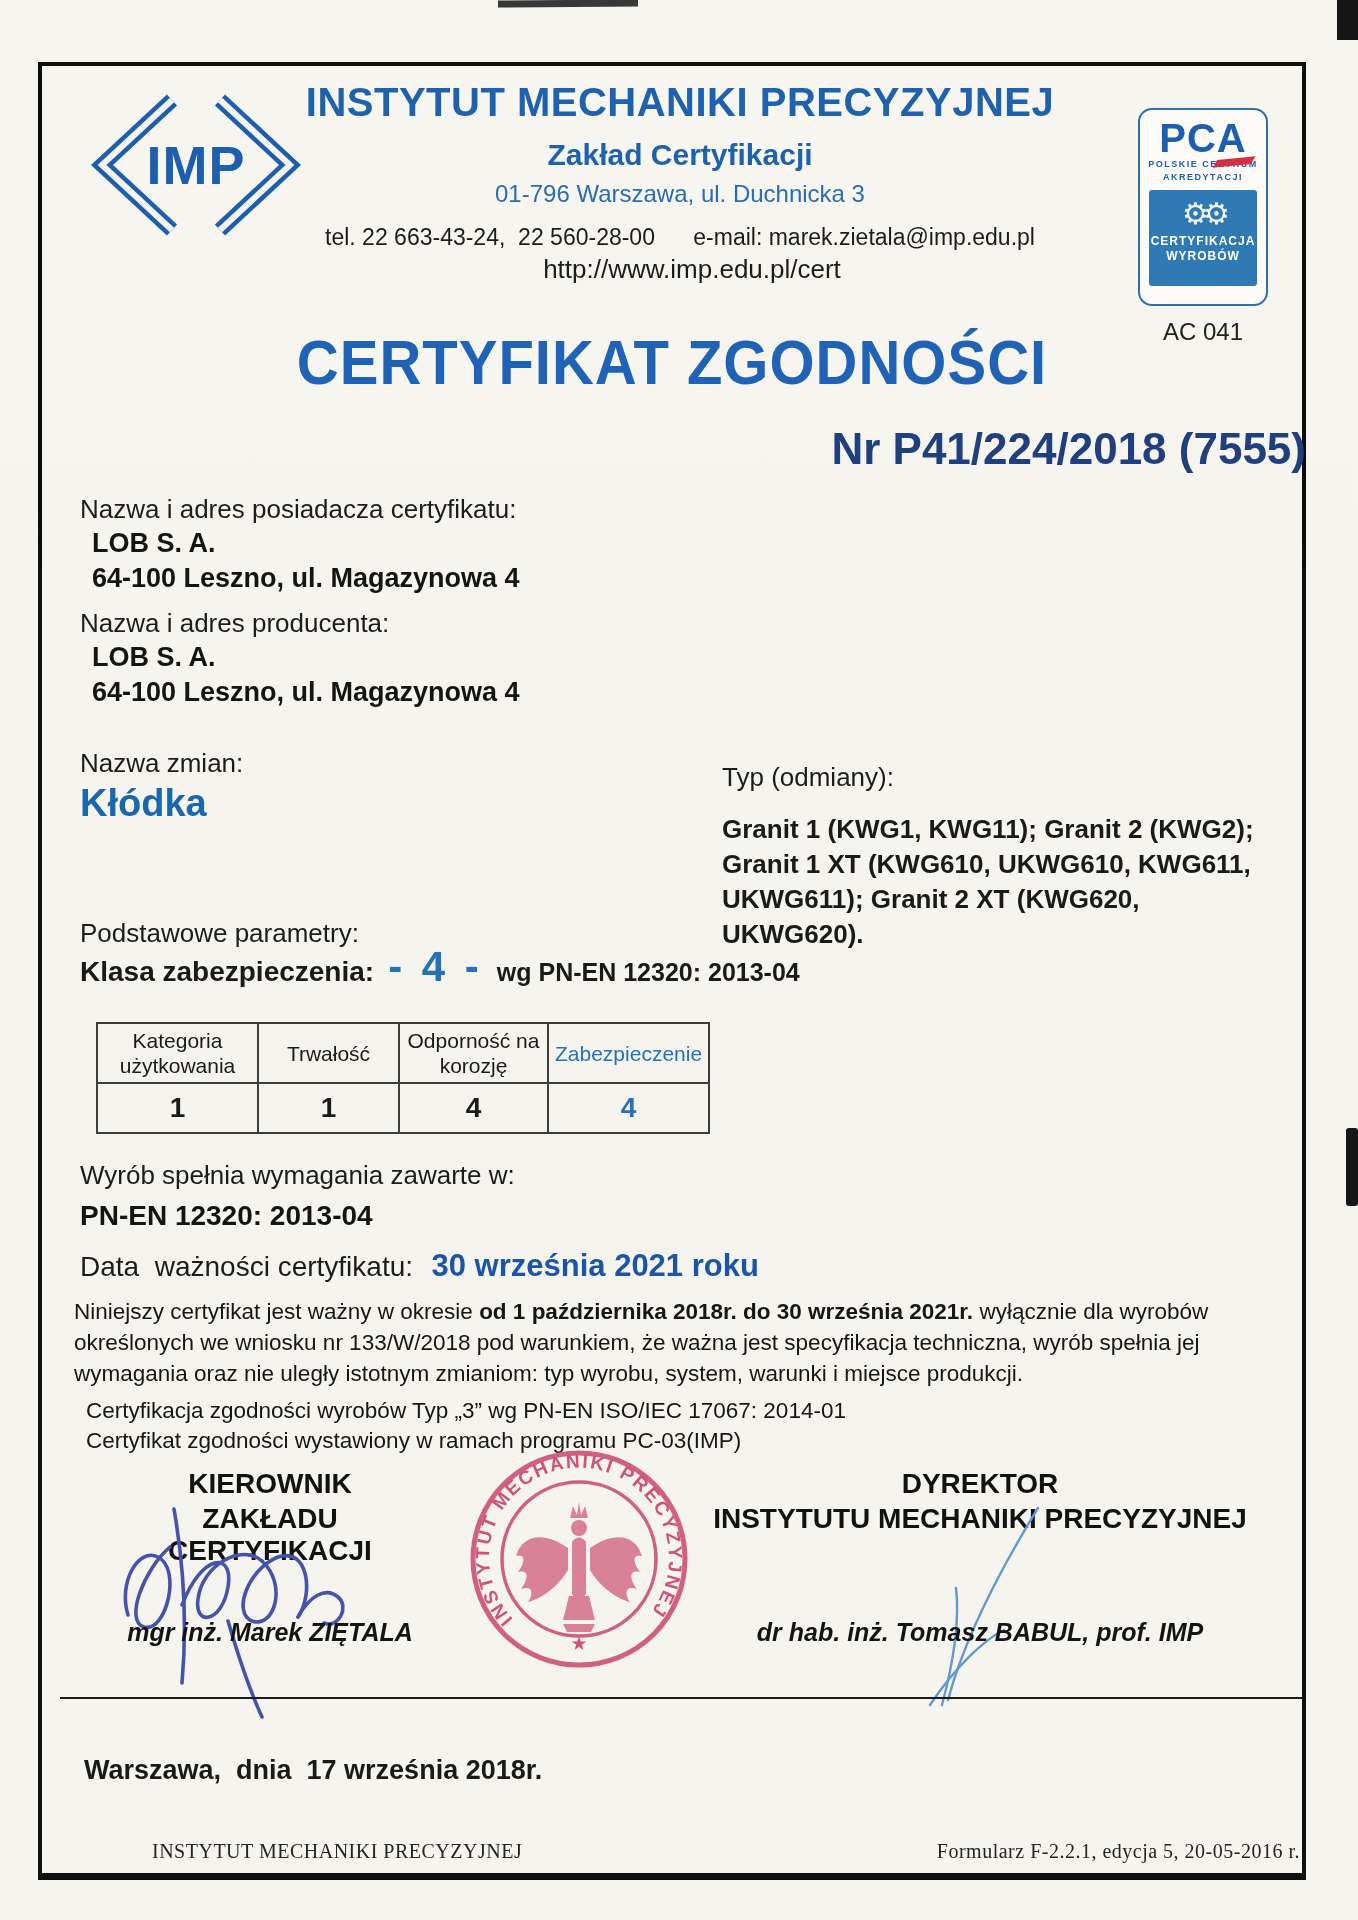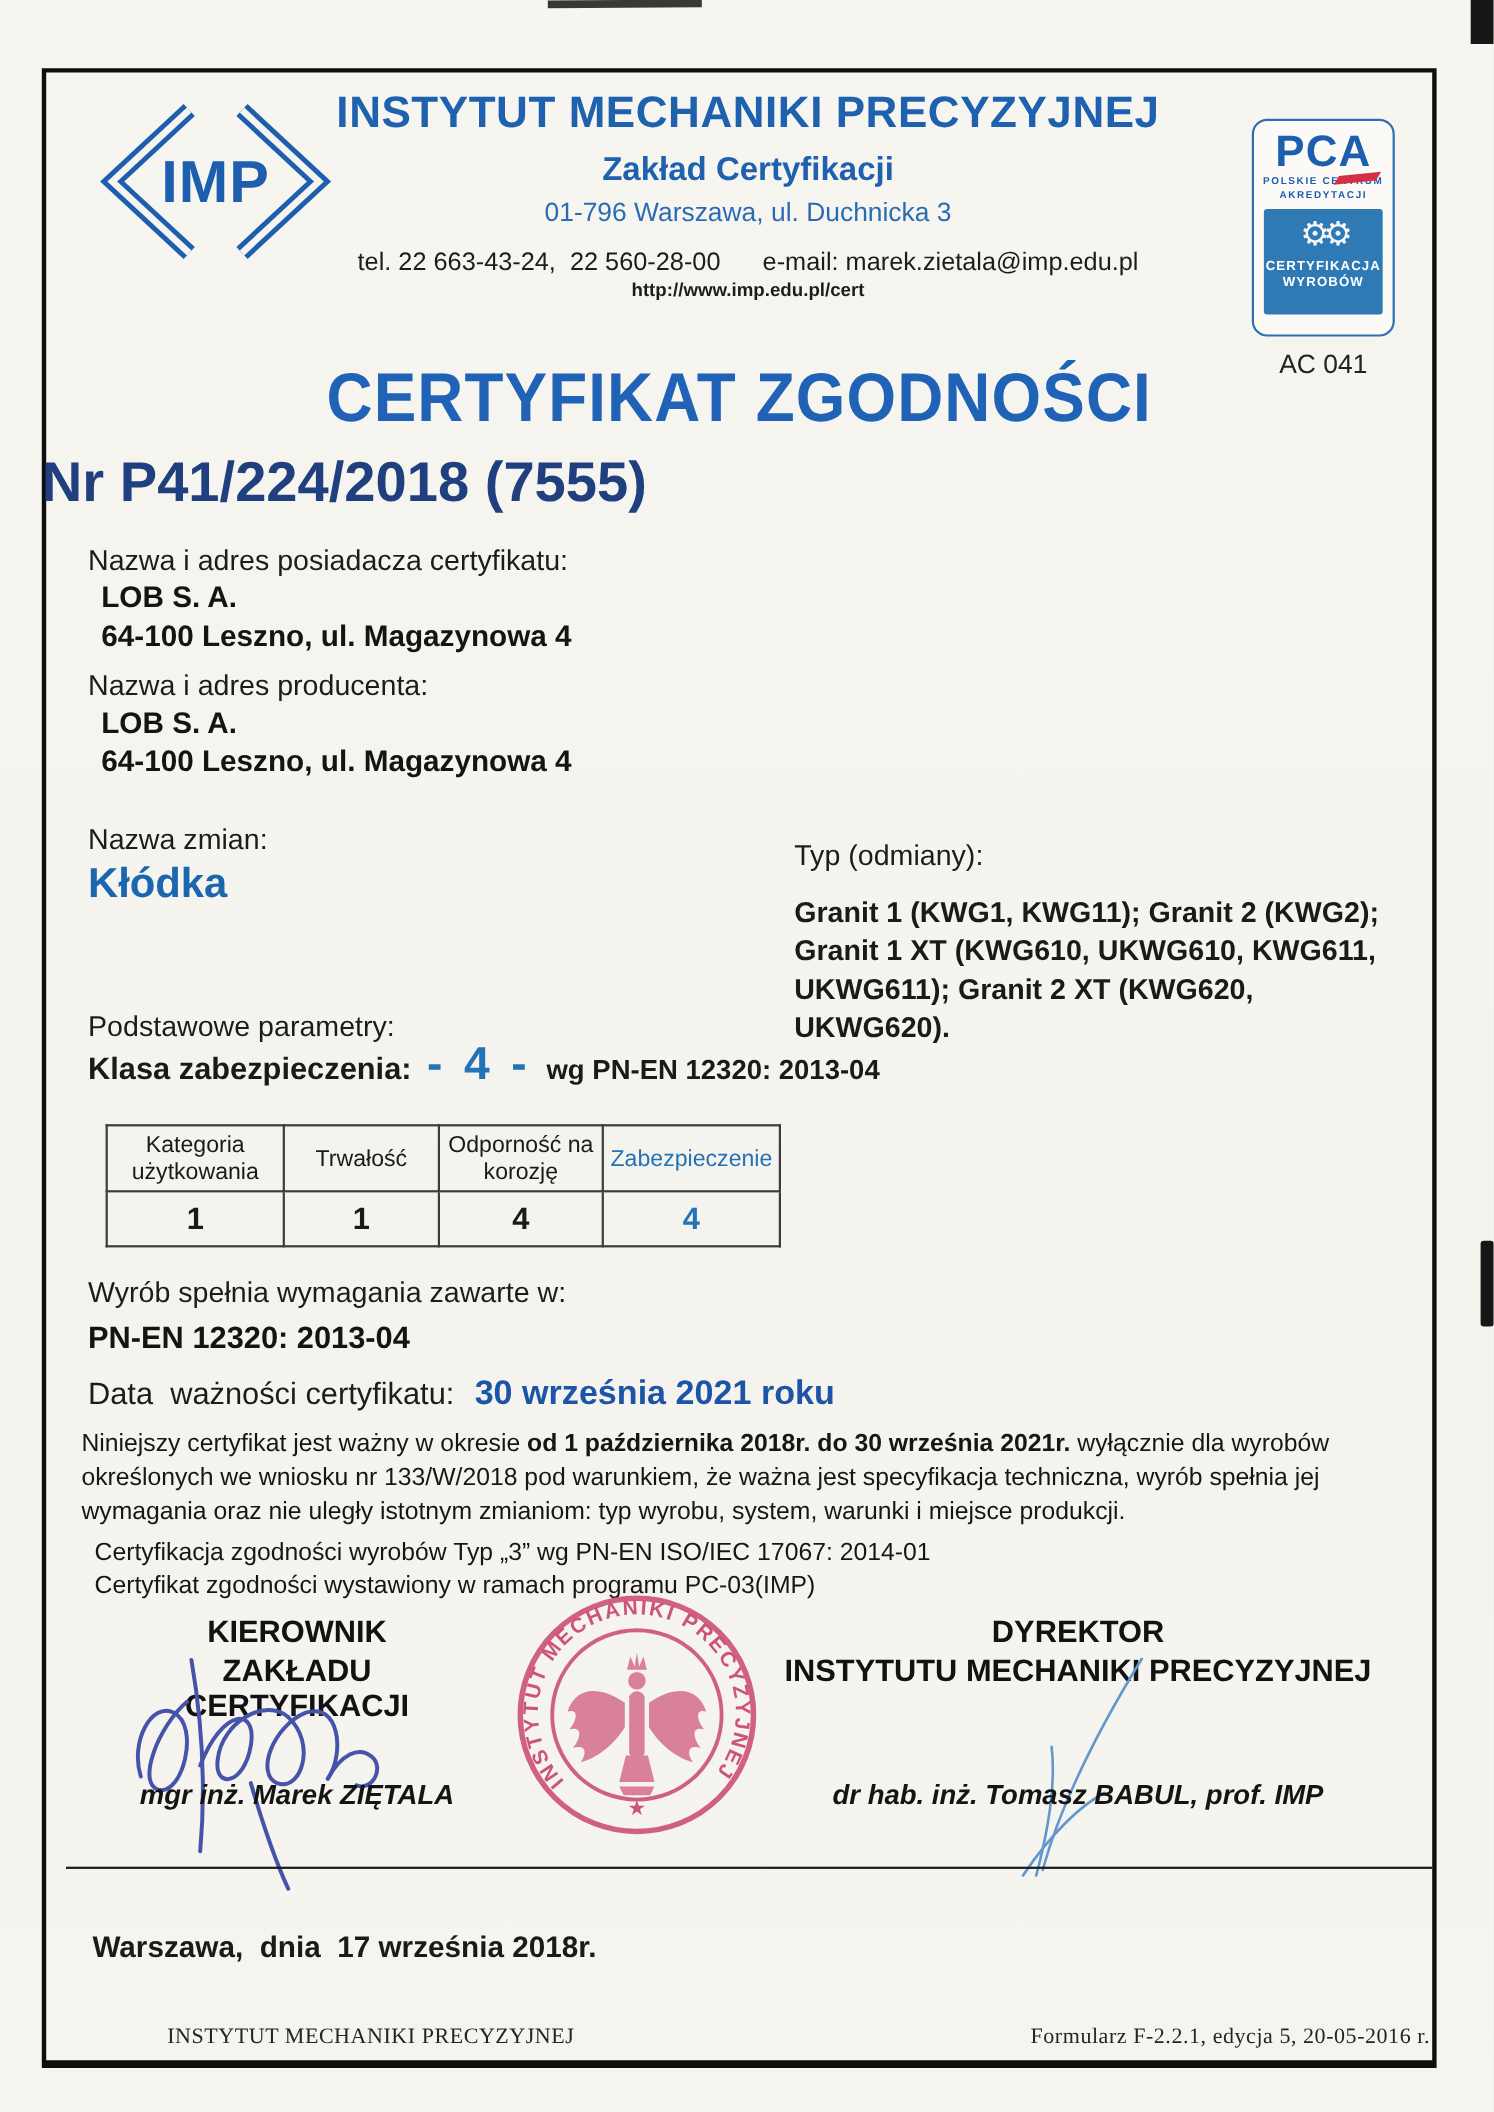--- a/index.html
+++ b/index.html
@@ -16,35 +16,35 @@
   }
   .center { text-align:center; }
   .bold { font-weight:bold; }
   .pre { white-space:pre; }
 
   
   .institute { left:250px; top:80px; width:860px; font-size:40px; font-weight:bold; color:#1e61ae; letter-spacing:.5px; }
   .dept { left:250px; top:138px; width:860px; font-size:30px; font-weight:bold; color:#1e61ae; }
   .hq-addr { left:250px; top:180px; width:860px; font-size:24px; color:#2a6cb4; }
   .contact { left:250px; top:224px; width:860px; font-size:23px; color:#1c1c1c; }
-  .website { left:250px; top:254px; width:860px; font-size:17px; color:#1c1c1c;font-weight:bold; }
+  .website { left:262px; top:254px; width:860px; font-size:26px; color:#1c1c1c; }
 
   
   .pca { left:1138px; top:108px; width:130px; height:198px; border:2px solid #2e6fb0; border-radius:14px; background:#fbfaf6; text-align:center; box-sizing:border-box; }
   .pca-acronym { margin-top:8px; font-size:40px; font-weight:bold; color:#1d5fae; letter-spacing:1px; line-height:40px; position:relative; }
   .pca-red { position:absolute; left:76px; top:40px; width:36px; height:8px; background:#d32f45; transform:skewX(-35deg) rotate(-6deg); }
   .pca-small { font-size:9px; font-weight:bold; color:#1d5fae; letter-spacing:1.5px; line-height:13px; }
   .pca-box { margin:6px auto 0 auto; width:108px; height:96px; background:#2f7ab5; border-radius:3px; color:#fff; }
   .pca-gears { font-size:30px; line-height:40px; letter-spacing:-6px; padding-top:4px; color:#f2f6fa; }
   .pca-box-txt { font-size:12px; font-weight:bold; letter-spacing:1px; line-height:15px; }
   .ac { left:1138px; top:318px; width:130px; text-align:center; font-size:24px; color:#222; }
 
   
   .title-main { left:38px; top:328px; width:1268px; text-align:center; font-size:58px; font-weight:800; color:#2063b6; letter-spacing:1px; transform:scaleY(1.08); font-stretch:condensed; }
-  .title-number { left:38px; top:408px; width:1268px; text-align:left; font-size:51px; font-weight:bold; color:#1f3f7e; }
+  .title-number { left:38px; top:424px; width:1268px; text-align:right; font-size:44px; font-weight:bold; color:#1f3f7e; }
 
   
   .lbl { font-size:26px; color:#1c1c1c; }
   .val { font-size:27px; font-weight:bold; color:#141414; }
   .product-name { font-size:38px; font-weight:bold; color:#1a67b0; }
   .type-line { font-size:26px; font-weight:bold; line-height:35px; }
 
   .class-line { left:80px; top:952px; display:flex; align-items:baseline; gap:14px; }
   .class-label { font-size:28px; font-weight:bold; }
   .class-value { font-size:42px; font-weight:bold; color:#2472b8; letter-spacing:4px; line-height:30px; }

